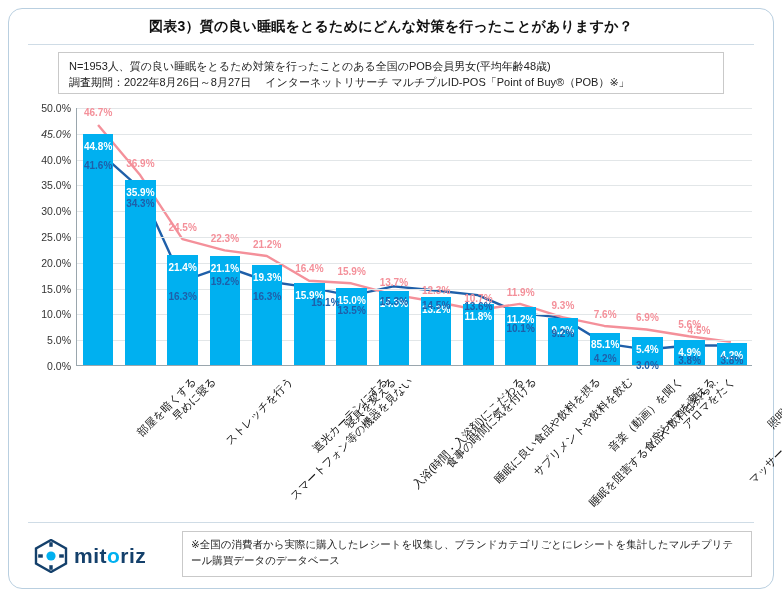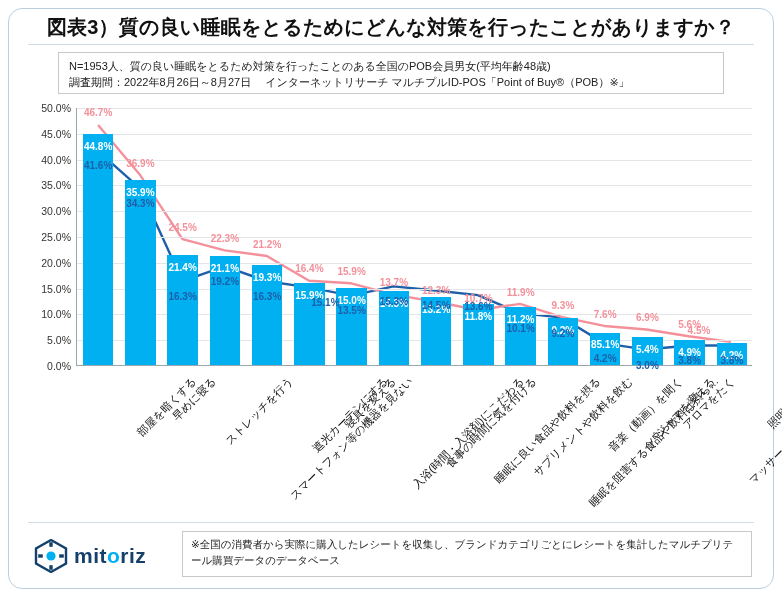--- a/index.html
+++ b/index.html
@@ -12,21 +12,21 @@
   .page{position:relative;width:782px;height:597px;box-sizing:border-box;padding:8px;}
   .outer-frame{
     position:absolute;left:8px;top:8px;right:8px;bottom:8px;
     border:1px solid #b9cfe0;border-radius:14px;background:#fff;box-sizing:border-box;
   }
   .title-bar{
     position:absolute;left:40px;top:12px;right:40px;height:30px;
     display:flex;align-items:center;justify-content:center;
   }
   .title-bar .title{
-    font-size:20px;font-weight:bold;color:#111;letter-spacing:0.2px;white-space:nowrap;
+    font-size:14px;font-weight:bold;color:#111;letter-spacing:0.2px;white-space:nowrap;
   }
   .title-rule{
     position:absolute;left:28px;right:28px;top:44px;height:1px;background:#cfdce6;
   }
   .note-box{
     position:absolute;left:58px;top:52px;right:58px;height:42px;
     border:1px solid #c9c9c9;background:#fff;box-sizing:border-box;
     padding:5px 10px;
   }
   .note-line{font-size:11px;color:#222;line-height:16px;white-space:nowrap;}
@@ -124,21 +124,21 @@
         <div class="ytick" style="top: 154.8px;">20.0%</div>
         <div class="gridline" style="top: 129px;"></div>
         <div class="ytick" style="top: 129px;">25.0%</div>
         <div class="gridline" style="top: 103.2px;"></div>
         <div class="ytick" style="top: 103.2px;">30.0%</div>
         <div class="gridline" style="top: 77.4px;"></div>
         <div class="ytick" style="top: 77.4px;">35.0%</div>
         <div class="gridline" style="top: 51.6px;"></div>
         <div class="ytick" style="top: 51.6px;">40.0%</div>
         <div class="gridline" style="top: 25.8px;"></div>
-        <div class="ytick" style="top: 25.8px;">45.0%</div>
+        <div class="ytick" style="top: 25.8px; font-style: italic;">45.0%</div>
         <div class="gridline" style="top: 0px;"></div>
         <div class="ytick" style="top: 0px;">50.0%</div>
         <div class="bar" style="left: 5.915px; width: 30.42px; height: 231.168px; background: rgb(0, 176, 240);"></div>
         <div class="barlabel" style="left: 5.915px; width: 30.42px; top: 32.832px;">44.8%</div>
         <div class="bar" style="left: 48.165px; width: 30.42px; height: 185.244px; background: rgb(0, 176, 240);"></div>
         <div class="barlabel" style="left: 48.165px; width: 30.42px; top: 78.756px;">35.9%</div>
         <div class="bar" style="left: 90.415px; width: 30.42px; height: 110.424px; background: rgb(0, 176, 240);"></div>
         <div class="barlabel" style="left: 90.415px; width: 30.42px; top: 153.576px;">21.4%</div>
         <div class="bar" style="left: 132.665px; width: 30.42px; height: 108.876px; background: rgb(0, 176, 240);"></div>
         <div class="barlabel" style="left: 132.665px; width: 30.42px; top: 155.124px;">21.1%</div>

